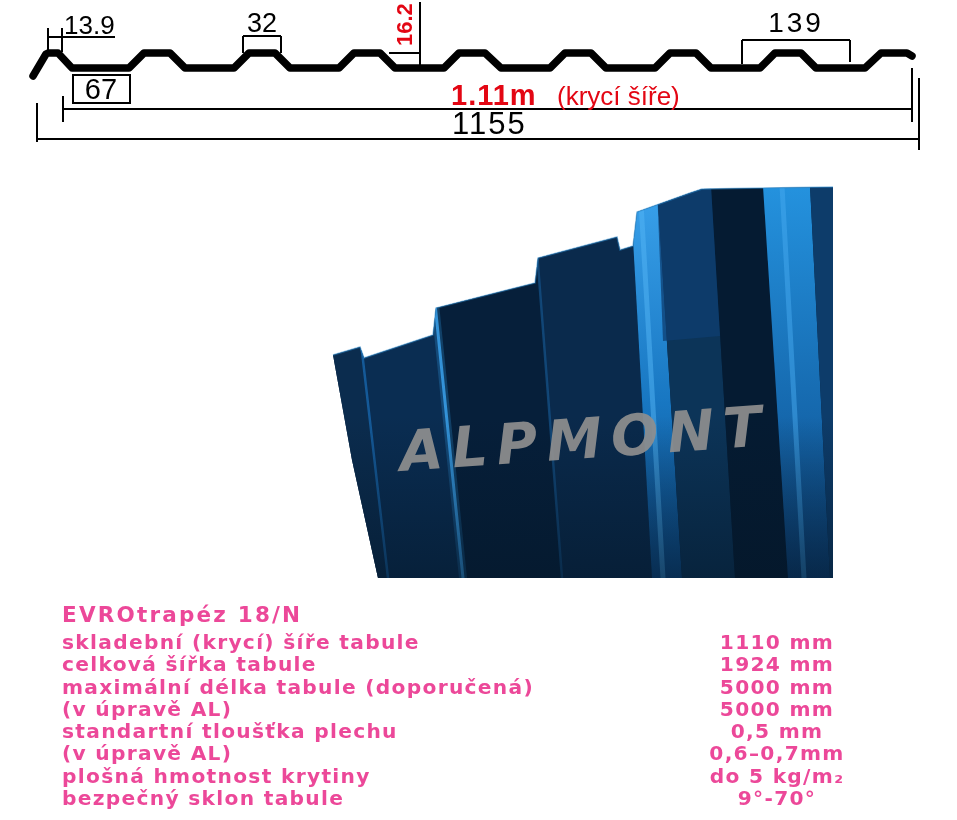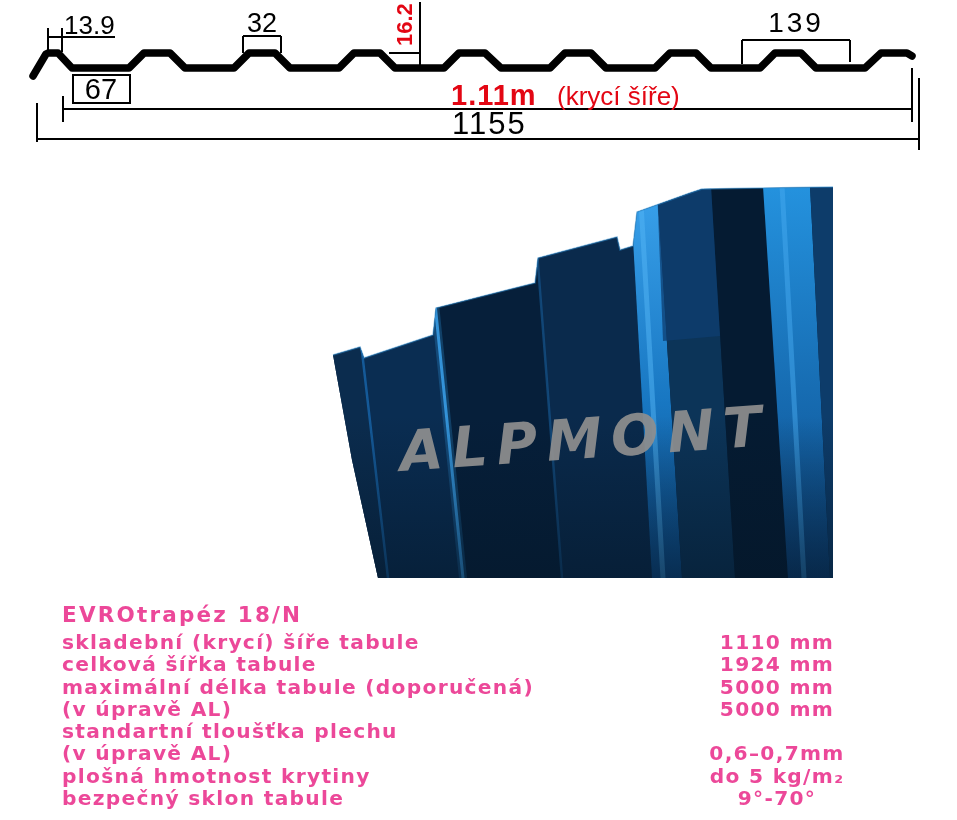--- a/index.html
+++ b/index.html
@@ -136,20 +136,21 @@
     <div class="spec-row">
       <span class="spec-label">maximální délka tabule (doporučená)</span>
       <span class="spec-value">5000 mm</span>
     </div>
     <div class="spec-row">
       <span class="spec-label">(v úpravě AL)</span>
       <span class="spec-value">5000 mm</span>
     </div>
     <div class="spec-row">
       <span class="spec-label">standartní tloušťka plechu</span>
+      <span class="spec-value">0,5 mm</span>
     </div>
     <div class="spec-row">
       <span class="spec-label">(v úpravě AL)</span>
       <span class="spec-value">0,6–0,7mm</span>
     </div>
     <div class="spec-row">
       <span class="spec-label">plošná hmotnost krytiny</span>
       <span class="spec-value">do 5 kg/m₂</span>
     </div>
     <div class="spec-row">

